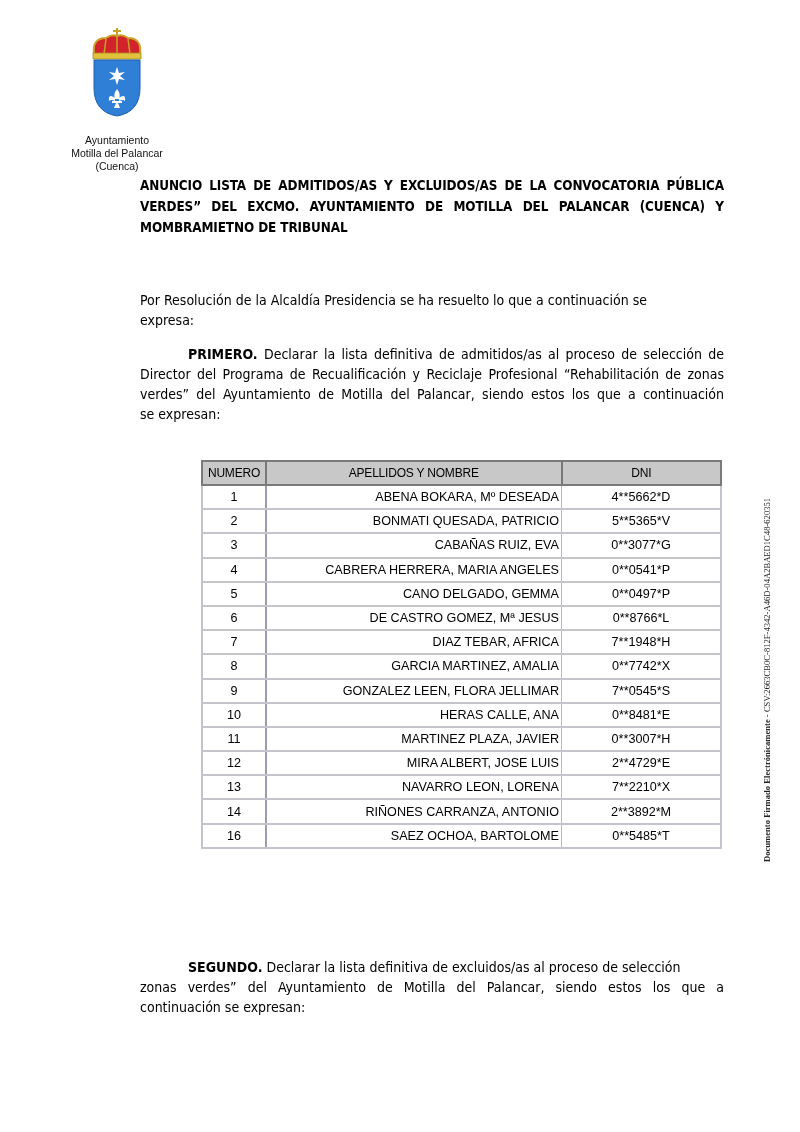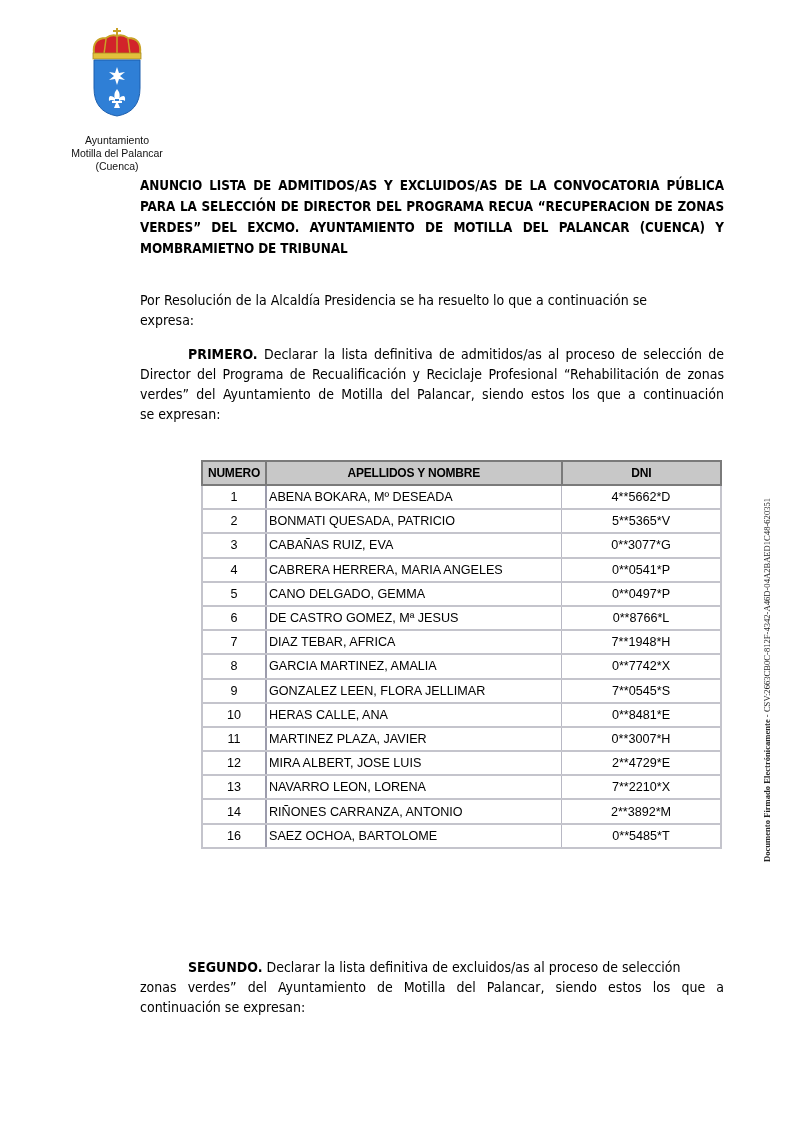--- a/index.html
+++ b/index.html
@@ -15,24 +15,24 @@
     .p1 { top: 290px; font-size: 14px; line-height: 20px; }
     .p2 { top: 344px; font-size: 14px; line-height: 20px; text-align: justify; }
     .p2 .l, .p3 .l { display: block; text-align: justify; text-align-last: justify; }
     .p2 .l.last, .p3 .l.last { text-align-last: left; }
     .indent { padding-left: 48px; }
     .p3 { top: 957px; font-size: 14px; line-height: 20px; }
     b { font-weight: bold; }
 
     table.admitidos { position: absolute; left: 201px; top: 460px; width: 521px; border-collapse: collapse;
                       font-family: "Liberation Sans", sans-serif; font-size: 12.6px; }
-    table.admitidos th { background: #c8c8c8; font-weight: bold; height: 22px; border: 2px solid #7a7a7a; border-bottom: 2px solid #7a7a7a; padding: 0; font-size: 12px; letter-spacing: -0.2px; }
+    table.admitidos th { background: #c8c8c8; font-weight: normal; height: 22px; border: 2px solid #7a7a7a; border-bottom: 2px solid #7a7a7a; padding: 0; font-size: 12px; letter-spacing: -0.2px; }
     table.admitidos td { height: 22.2px; border: 1px solid #b8b8c4; border-bottom: 2px solid #c4c4cc; padding: 0 2px; }
     table.admitidos td.num { text-align: center; width: 58px; border-left: 2px solid #c4c4cc; }
-    table.admitidos td.name { text-align: left; width: 290px; border-left: 2px solid #9c9cac; margin-top: 44px; }
+    table.admitidos td.name { text-align: right; width: 290px; border-left: 2px solid #9c9cac; margin-top: 44px; }
     table.admitidos td.dni { text-align: center; border-right: 2px solid #c4c4cc; }
     .side-stamp { position: absolute; left: 762px; top: 862px; transform-origin: 0 0; transform: rotate(-90deg);
                   white-space: nowrap; font-family: "Liberation Serif", serif; font-size: 8.6px; color: #222; }
     .side-stamp b { font-weight: bold; }
   </style>
 </head>
 <body>
 
 <div class="logo">
   <svg width="58" height="92" viewBox="0 0 58 92">
@@ -62,21 +62,20 @@
   </svg>
   <div class="logo-text">
     <div>Ayuntamiento</div>
     <div>Motilla del Palancar</div>
     <div>(Cuenca)</div>
   </div>
 </div>
 
 <div class="content title">
   <span class="l">ANUNCIO LISTA DE ADMITIDOS/AS Y EXCLUIDOS/AS DE LA CONVOCATORIA PÚBLICA</span>
-  <span class="l">PARA LA SELECCIÓN DE DIRECTOR  DEL PROGRAMA RECUA “RECUPERACION DE ZONAS</span>
   <span class="l">VERDES”  DEL EXCMO. AYUNTAMIENTO DE MOTILLA DEL PALANCAR (CUENCA) Y</span>
   <span class="l last">MOMBRAMIETNO DE TRIBUNAL</span>
 </div>
 
 <div class="content p1">
   <div>Por Resolución de la Alcaldía Presidencia se ha resuelto lo que a continuación se</div>
   <div>expresa:</div>
 </div>
 
 <div class="content p2">

